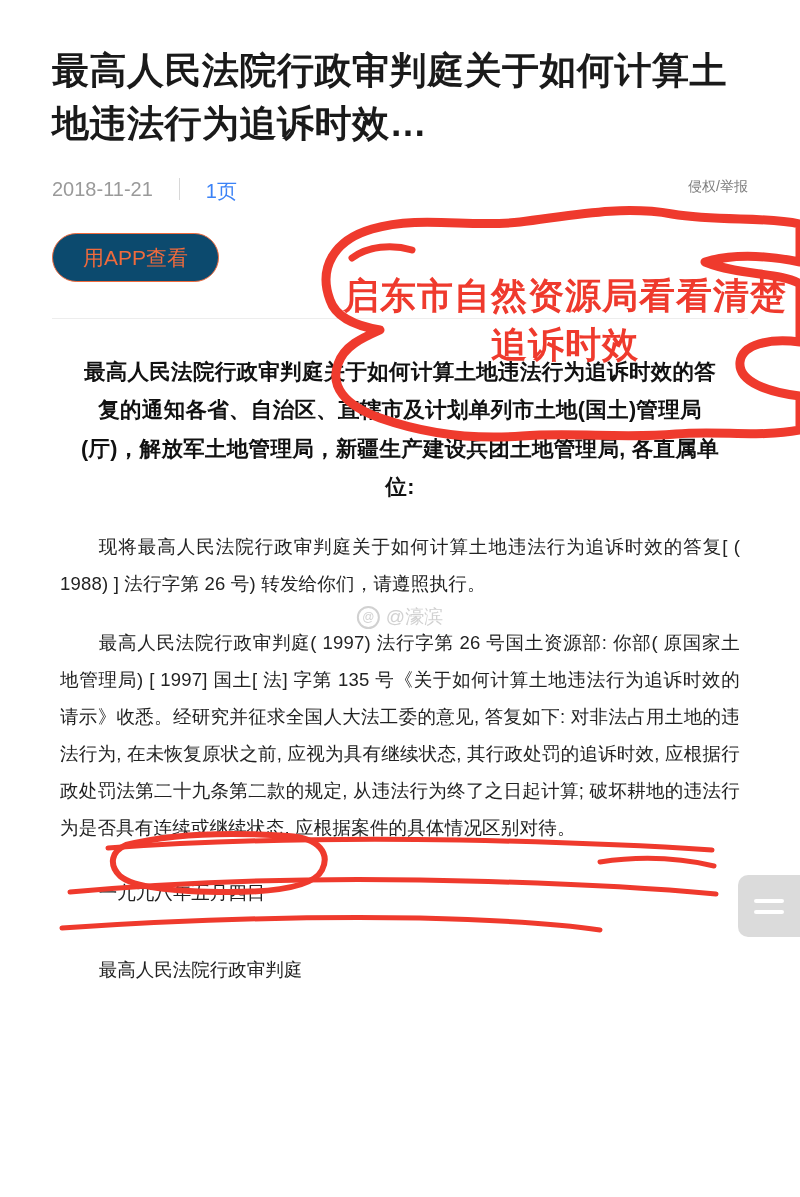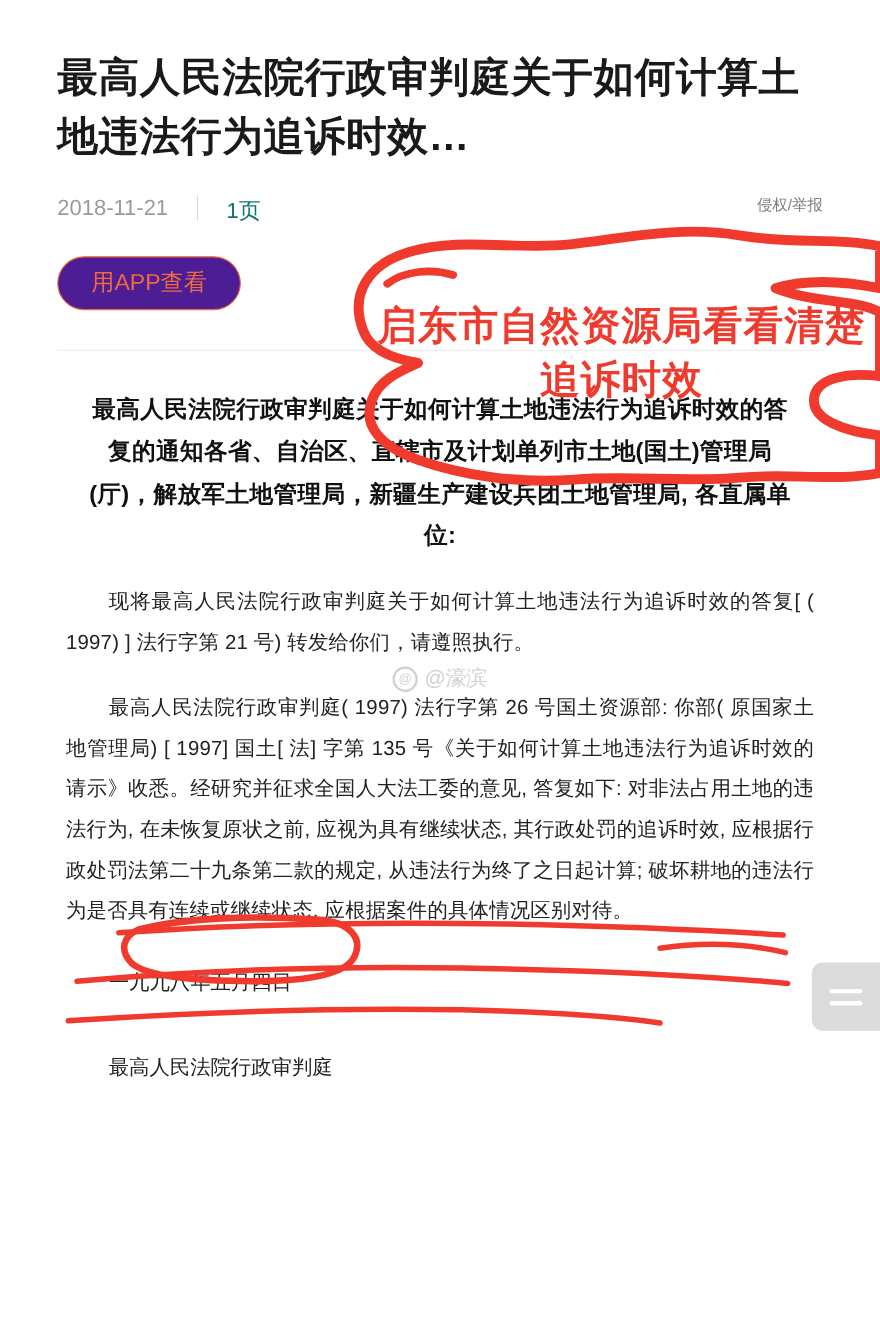--- a/index.html
+++ b/index.html
@@ -40,36 +40,36 @@
     font-size: 20px;
     color: #9a9a9a;
   }
   .meta-date { margin-right: 26px; }
   .meta-sep {
     width: 1px;
     height: 22px;
     background: #d8d8d8;
     margin-right: 26px;
   }
-  .meta-pages { color: #0f766e; }
+  .meta-pages { color: #3b82f6; }
   .meta-report {
     margin-left: auto;
     color: #7d7d7d;
     font-size: 14px;
   }
 
   .app-btn {
     margin-top: 28px;
     display: inline-block;
     border: 1px solid #f06a3c;
     color: #f06a3c;
     border-radius: 26px;
     padding: 13px 30px;
     font-size: 21px;
-    background: #4c1d95;
+    background: #0c4a6e;
     line-height: 1;
   }
 
   .divider {
     margin: 36px 0 0 0;
     height: 1px;
     background: #ededed;
   }
 
   
@@ -190,21 +190,21 @@
     </div>
 
     <div class="app-btn">用APP查看</div>
 
     <div class="divider"></div>
   </div>
 
   <div class="doc-body">
     <div class="doc-heading">最高人民法院行政审判庭关于如何计算土地违法行为追诉时效的答复的通知各省、自治区、直辖市及计划单列市土地(国土)管理局(厅)，解放军土地管理局，新疆生产建设兵团土地管理局, 各直属单位:</div>
 
-    <div class="doc-para indent">现将最高人民法院行政审判庭关于如何计算土地违法行为追诉时效的答复[ ( 1997) ] 法行字第 21 号) 转发给你们，请遵照执行。</div>
+    <div class="doc-para indent">现将最高人民法院行政审判庭关于如何计算土地违法行为追诉时效的答复[ ( 1988) ] 法行字第 26 号) 转发给你们，请遵照执行。</div>
     <div class="doc-para indent">最高人民法院行政审判庭( 1997) 法行字第 26 号国土资源部: 你部( 原国家土地管理局) [ 1997] 国土[ 法] 字第 135 号《关于如何计算土地违法行为追诉时效的请示》收悉。经研究并征求全国人大法工委的意见, 答复如下: 对非法占用土地的违法行为, 在未恢复原状之前, 应视为具有继续状态, 其行政处罚的追诉时效, 应根据行政处罚法第二十九条第二款的规定, 从违法行为终了之日起计算; 破坏耕地的违法行为是否具有连续或继续状态, 应根据案件的具体情况区别对待。</div>
 
     <div class="sign date">一九九八年五月四日</div>
     <div class="sign">最高人民法院行政审判庭</div>
   </div>
 
   <div class="watermark">
     <span class="wm-circle">@</span>
     <span>@濠滨</span>
   </div>

